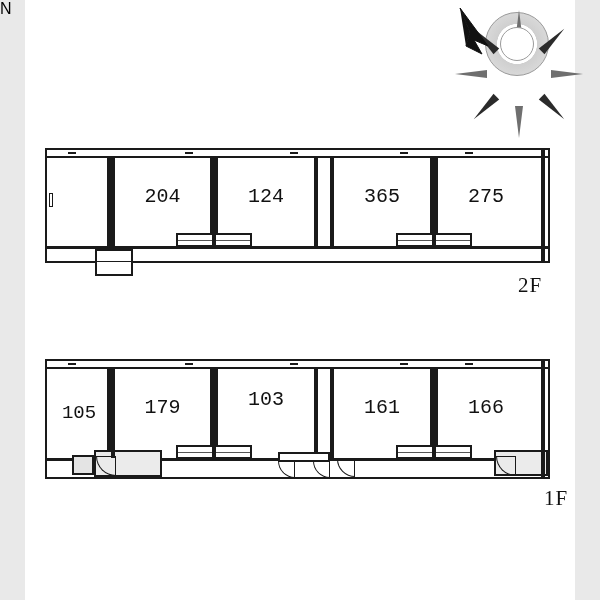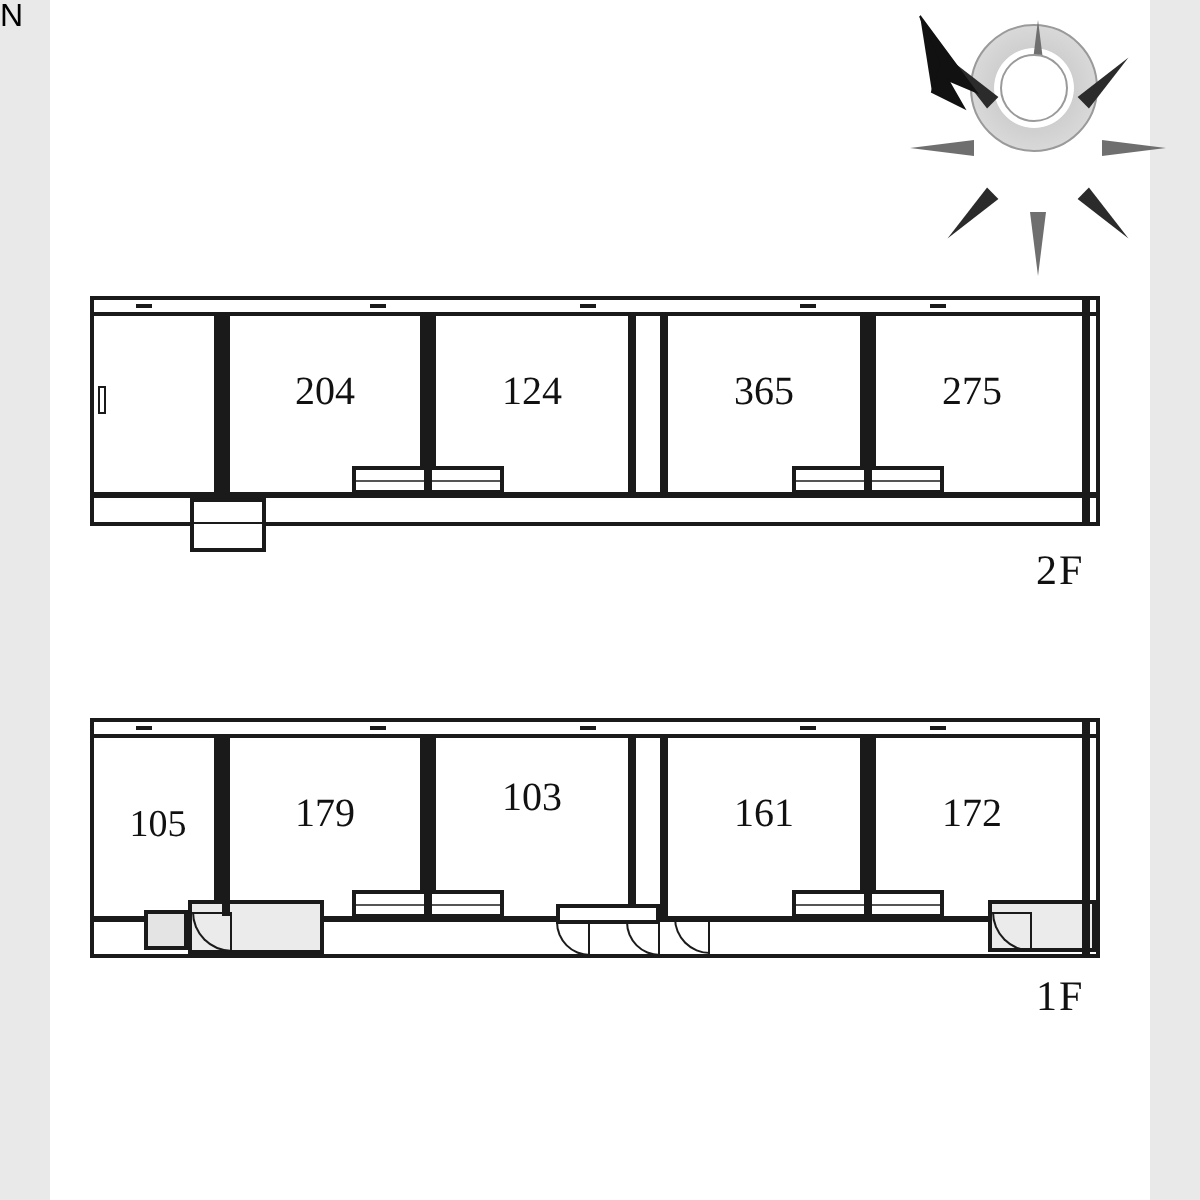--- a/index.html
+++ b/index.html
@@ -93,21 +93,21 @@
     border-left: 4px solid #1a1a1a;
     border-right: 4px solid #1a1a1a;
     background: transparent;
   }
   .unit-label {
     position: absolute;
     width: 100%;
     text-align: center;
     font-size: 20px;
     color: #111;
-    font-family: Liberation Serif, serif;
+    font-family: Liberation Mono, monospace;
   }
   .wall-h {
     position: absolute;
     background: #1a1a1a;
   }
   .tick {
     position: absolute;
     background: #1a1a1a;
     width: 8px;
     height: 2px;
@@ -261,23 +261,23 @@
     <div class="door-arc" style="left:278px; top:443px; width:17px; height:17px;"></div>
     <div class="door-arc" style="left:313px; top:443px; width:17px; height:17px;"></div>
 
     <div class="unit" style="left:330px; top:351px; width:104px; height:89px;"></div>
     <div class="unit-label" style="left:330px; top:378px; width:104px;">161</div>
     <div class="balcony" style="left:396px; top:427px; width:38px; height:14px;"></div>
     <div class="balcony-rail" style="left:398px; top:434px; width:34px;"></div>
     <div class="door-arc" style="left:337px; top:441px; width:18px; height:18px;"></div>
 
     <div class="unit" style="left:434px; top:351px; width:104px; height:89px; border-right:none;"></div>
-    <div class="unit-label" style="left:434px; top:378px; width:104px;">172</div>
+    <div class="unit-label" style="left:434px; top:378px; width:104px;">166</div>
     <div class="balcony" style="left:434px; top:427px; width:38px; height:14px;"></div>
     <div class="balcony-rail" style="left:436px; top:434px; width:34px;"></div>
     <div class="entry" style="left:494px; top:432px; width:54px; height:26px; background:#ebebeb;"></div>
     <div class="door-arc" style="left:496px; top:438px; width:20px; height:20px;"></div>
 
     <div class="wall-h" style="left:541px; top:342px; width:4px; height:118px;"></div>
 
-    <div class="floor-label" style="left:518px; top:468px;">1F</div>
+    <div class="floor-label" style="left:544px; top:468px;">1F</div>
   </div>
 </div>
 
 </body></html>

